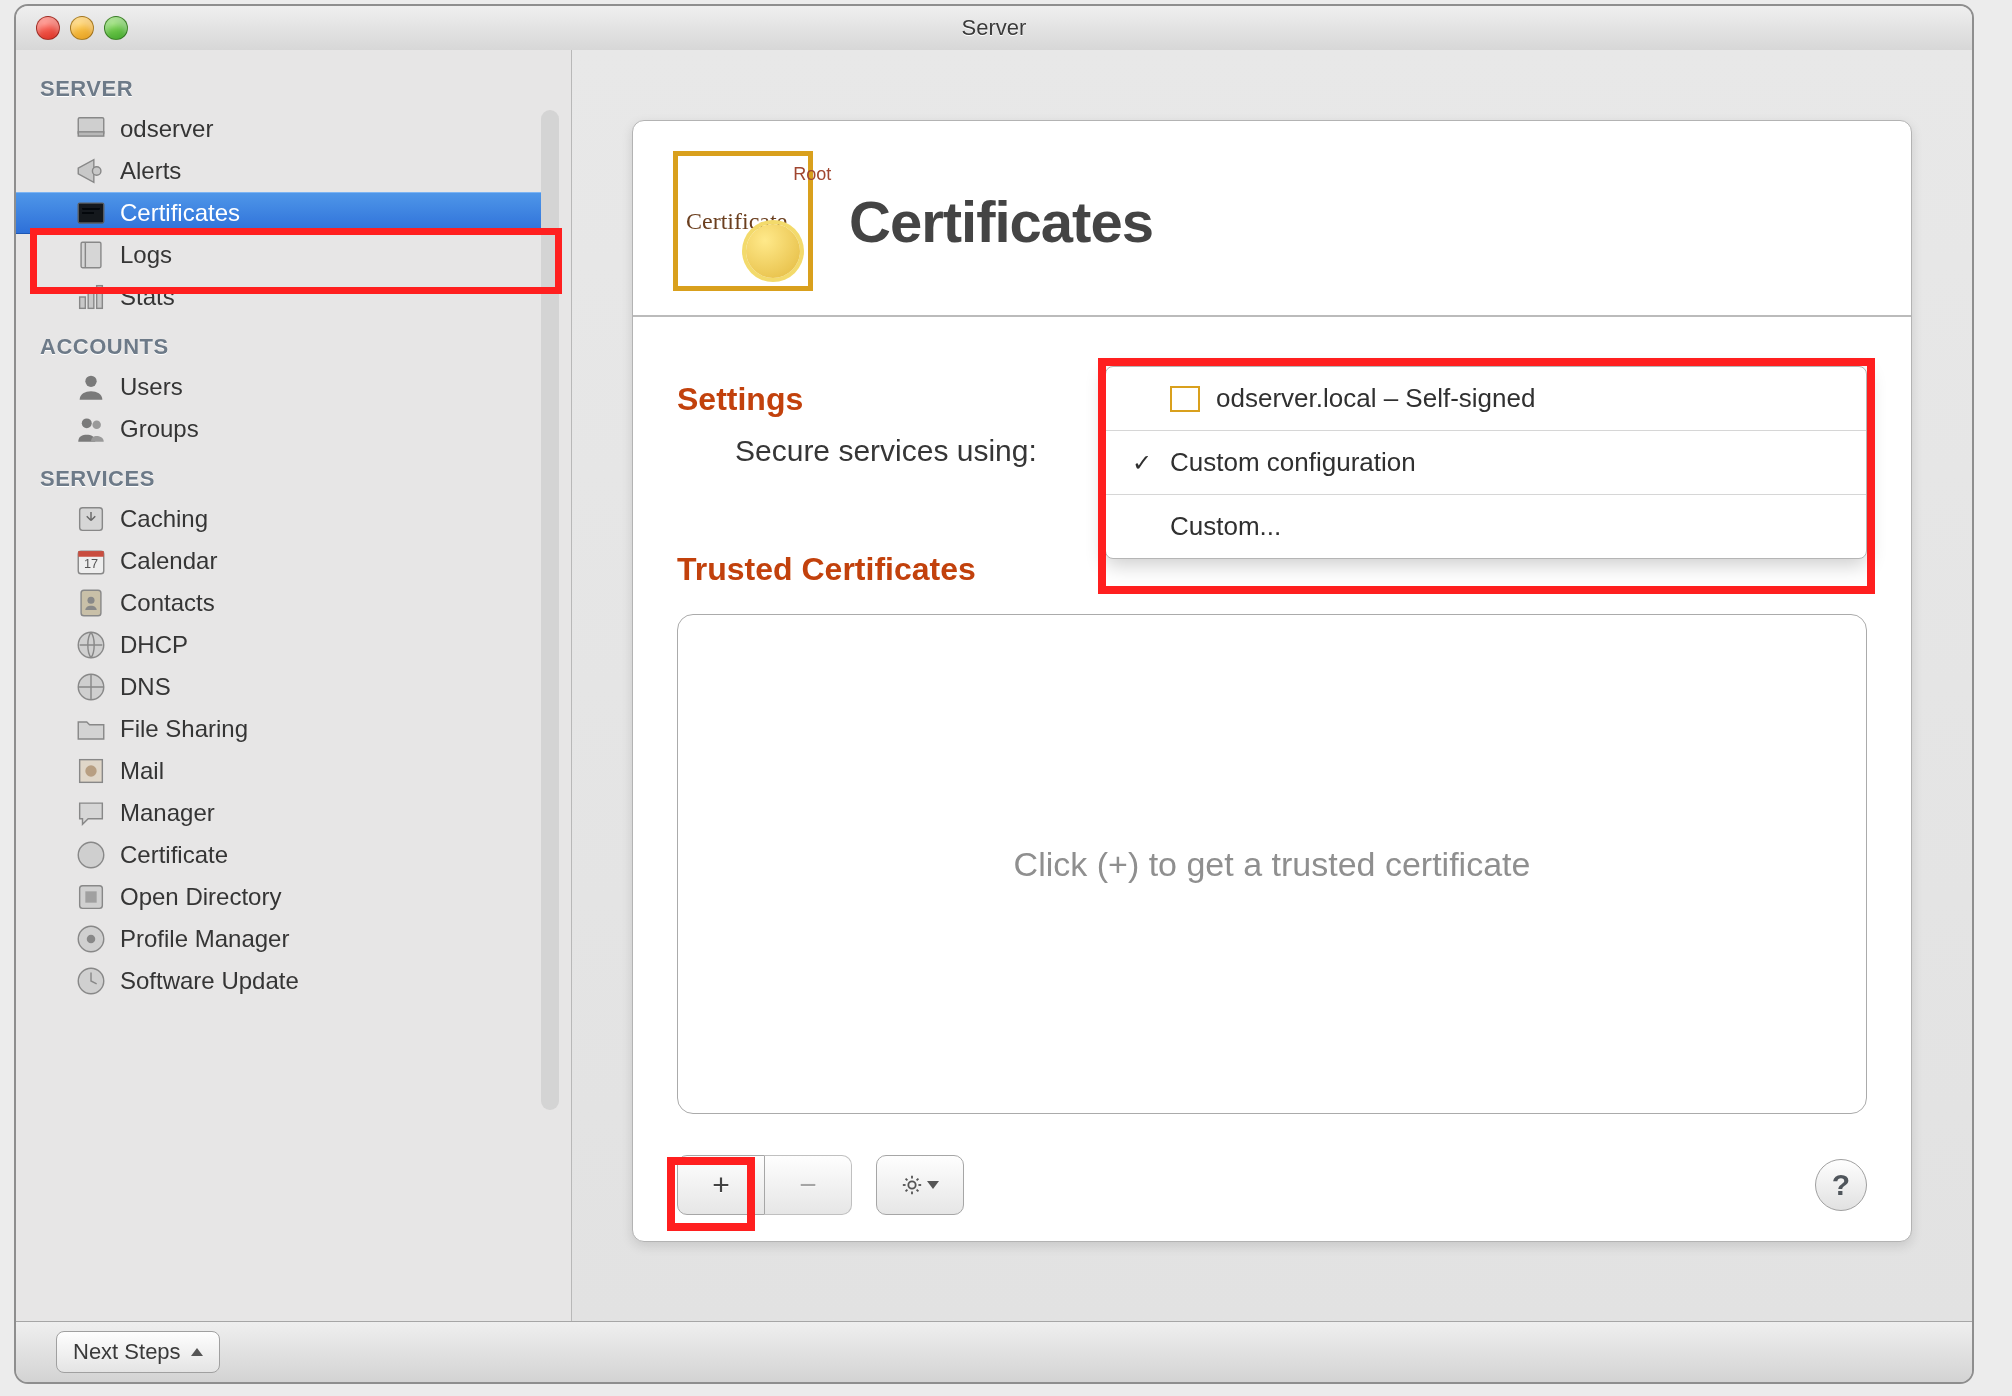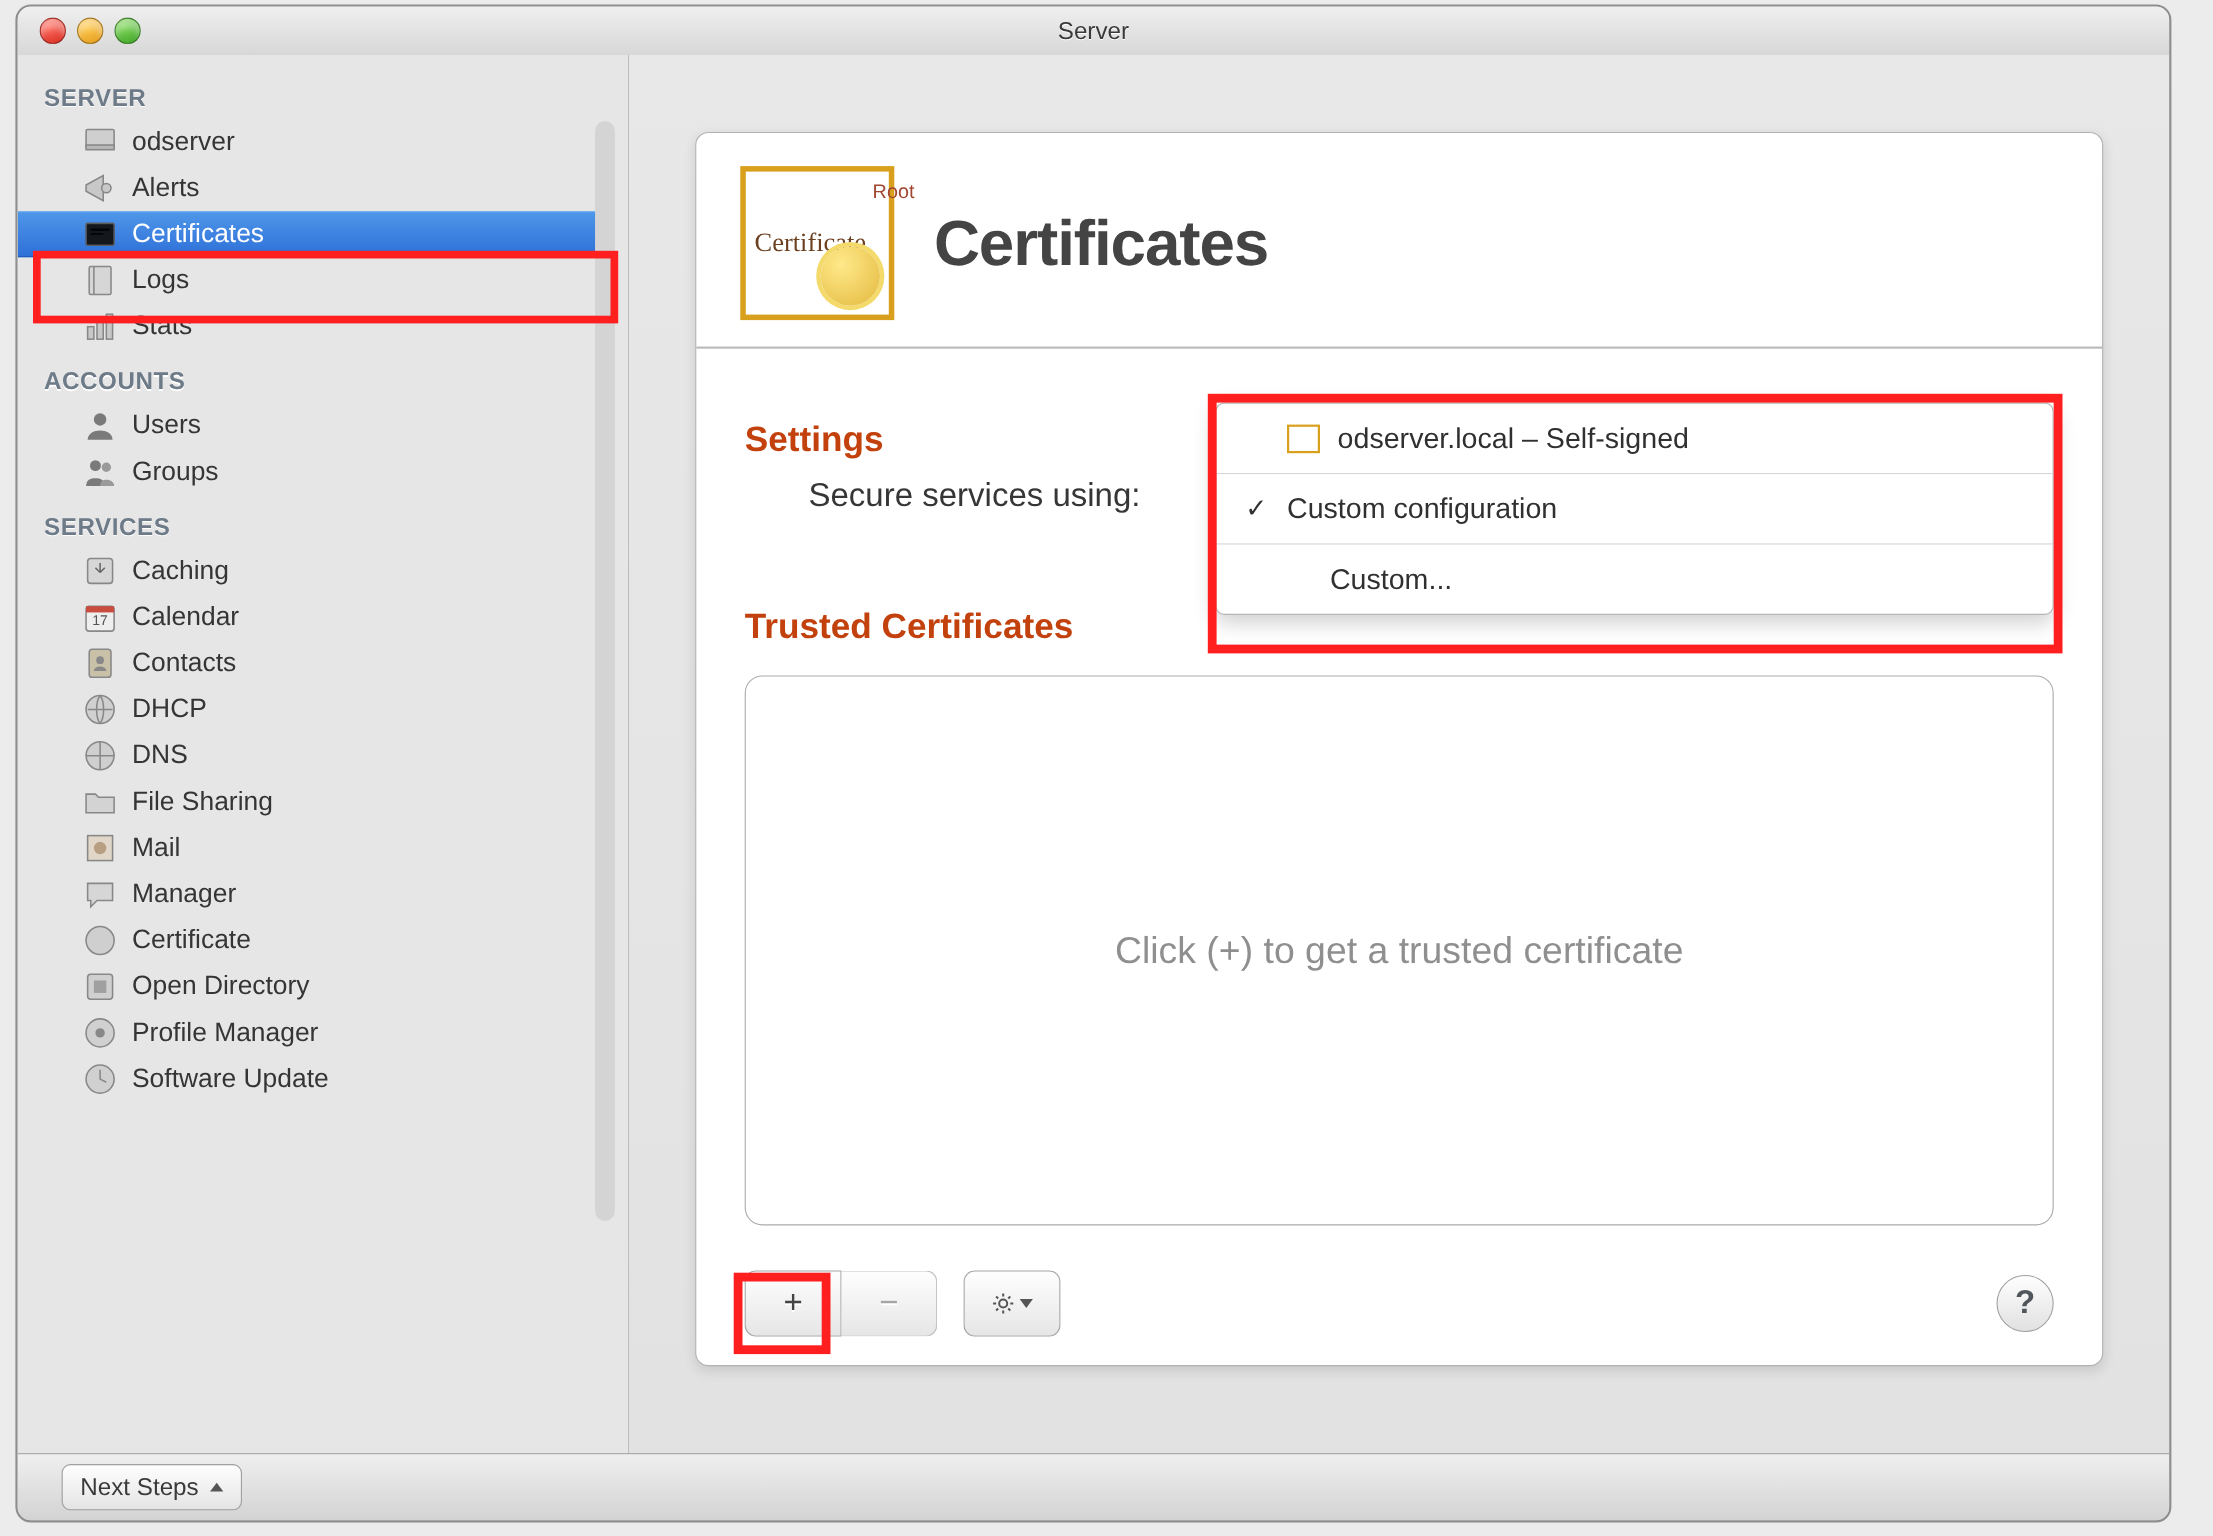--- a/index.html
+++ b/index.html
@@ -228,21 +228,21 @@
   }
   .dd-item {
     display: flex;
     align-items: center;
     gap: 16px;
     padding: 16px 24px 16px 24px;
     font-size: 26px;
     color: #303030;
     border-bottom: 1px solid #d6d6d6;
   }
-  .dd-item:last-child { border-bottom: none; margin-left: 39px; }
+  .dd-item:last-child { border-bottom: none; }
   .dd-check {
     width: 24px;
     text-align: center;
     font-size: 24px;
   }
   .dd-cert-ico {
     width: 26px; height: 22px;
     background: #fff;
     border: 2px solid #d9a01d;
     display: inline-block;

